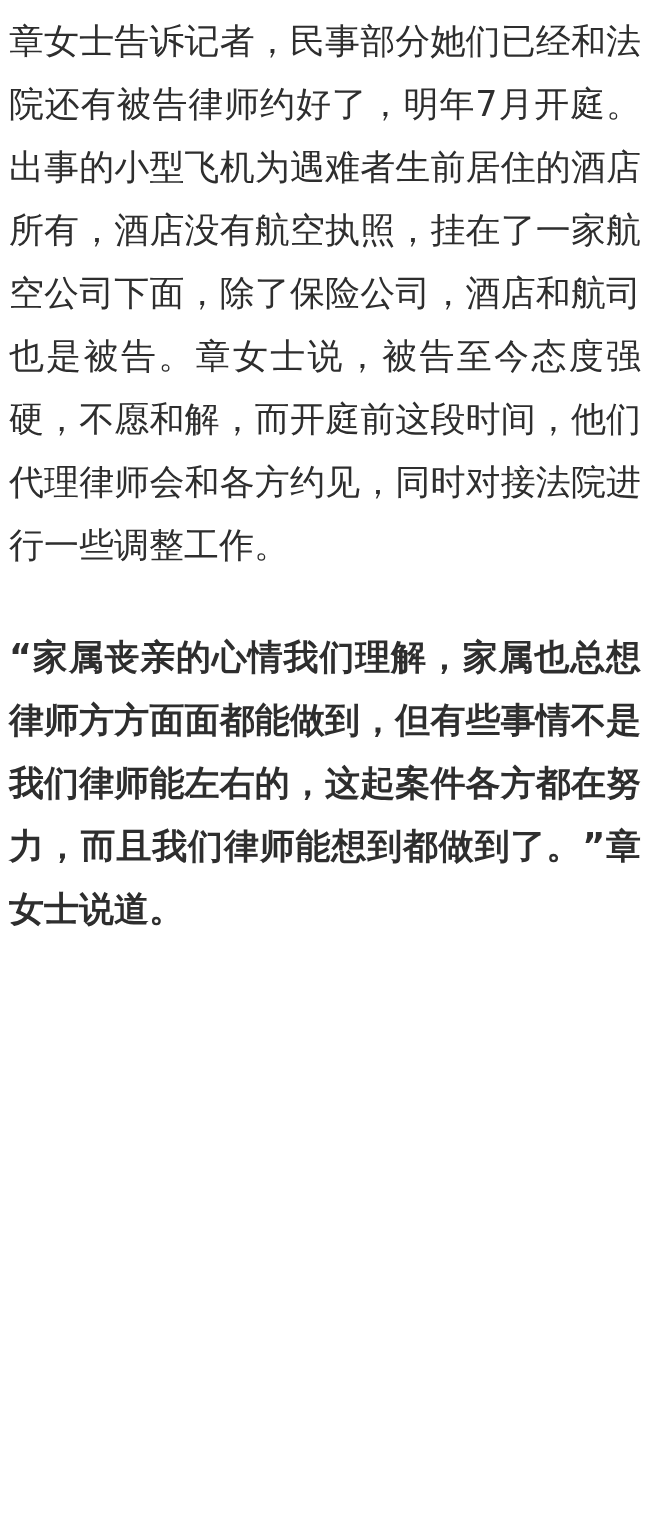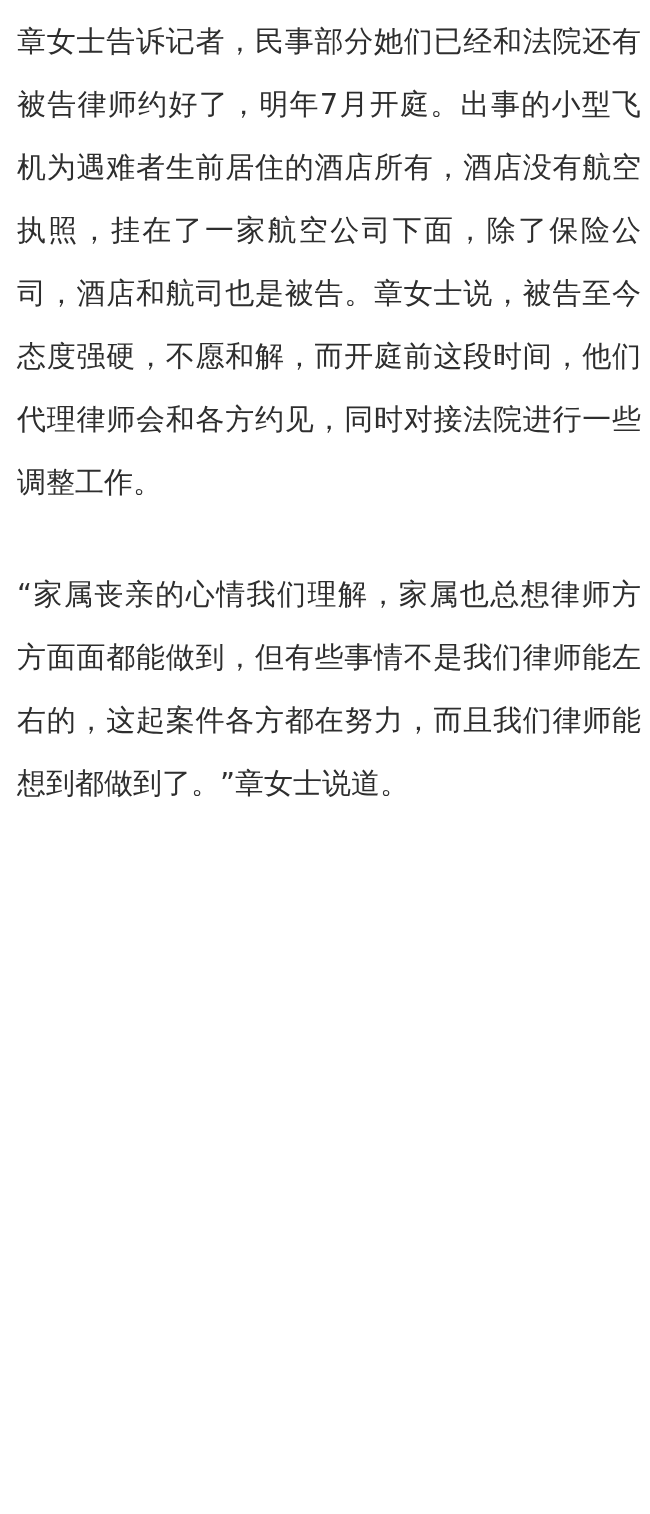--- a/index.html
+++ b/index.html
@@ -15,32 +15,33 @@
     width: 650px;
     height: 1514px;
     background: var(--bg-color);
     font-family: "DejaVu Sans", "Liberation Sans", sans-serif;
     overflow: hidden;
   }
   .article {
     padding: 10px 9px 20px 9px;
   }
   .article p {
-    margin: 0 0 49px 8px;
-    font-size: 29px;
+    margin: 0 0 49px 0;
+    font-size: 35px;
     line-height: 63px;
     letter-spacing: 0px;
     font-weight: 400;
     color: var(--text-color);
     text-align: justify;
     text-justify: inter-ideograph;
     word-break: break-all;
   }
   .article p:last-child {
     margin-bottom: 0;
+    font-weight: bold;
   }
 </style>
 </head>
 <body>
 
 <div class="article">
   <p>章女士告诉记者，民事部分她们已经和法院还有被告律师约好了，明年7月开庭。出事的小型飞机为遇难者生前居住的酒店所有，酒店没有航空执照，挂在了一家航空公司下面，除了保险公司，酒店和航司也是被告。章女士说，被告至今态度强硬，不愿和解，而开庭前这段时间，他们代理律师会和各方约见，同时对接法院进行一些调整工作。</p>
   <p>“家属丧亲的心情我们理解，家属也总想律师方方面面都能做到，但有些事情不是我们律师能左右的，这起案件各方都在努力，而且我们律师能想到都做到了。”章女士说道。</p>
 </div>
 

